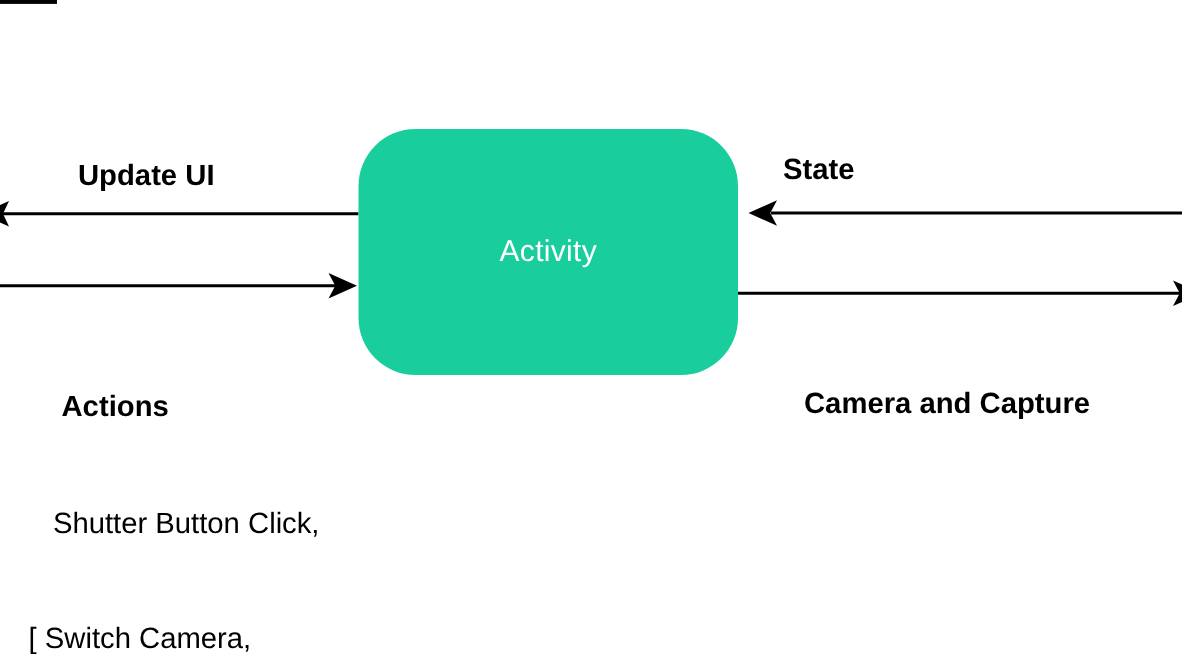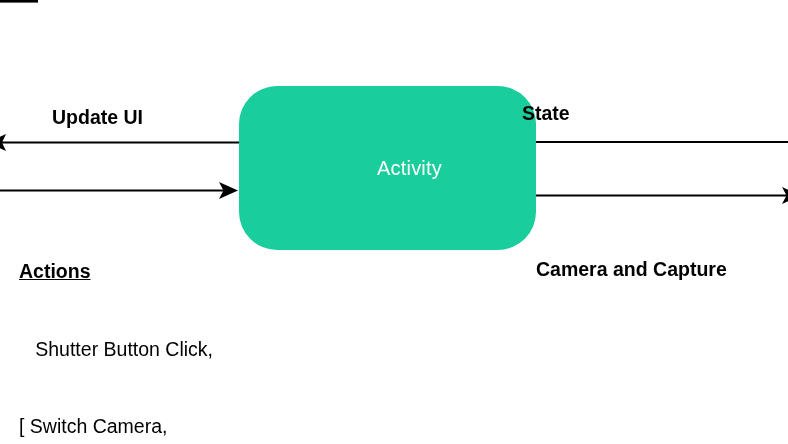--- a/index.html
+++ b/index.html
@@ -27,21 +27,20 @@
     position: absolute;
     left: 239px;
     top: 86px;
     width: 253px;
     height: 164px;
     border-radius: 38px;
     background: #1ACD9C;
     display: flex;
     align-items: center;
     justify-content: center;
-    padding-left: 44px;
   }
   .activity-label {
     color: #ffffff;
     font-size: 20px;
     letter-spacing: 0.2px;
   }
   .label-bold {
     font-weight: bold;
   }
   .text-block {
@@ -55,21 +54,21 @@
     left: 52px;
     top: 106px;
     font-size: 19.5px;
     font-weight: bold;
     white-space: pre;
   }
   .state-block   { left: 518px; top: 50px; }
   .actions-block { left: 19px;  top: 208px; }
   .ops-block     { left: 532px; top: 206px; }
   .state-block .block-title { margin-left: 4px; }
-  .actions-block .block-title { margin-left: 0; text-decoration: underline; }
+  .actions-block .block-title { margin-left: 22px; }
   .ops-block .block-title { margin-left: 4px; }
 </style>
 </head>
 <body>
 
 <div class="canvas">
 
   <svg class="arrow-layer" width="788" height="444" viewBox="0 0 788 444" xmlns="http://www.w3.org/2000/svg">
 
     <rect x="0" y="0" width="38" height="2.6" fill="#000000"></rect>

